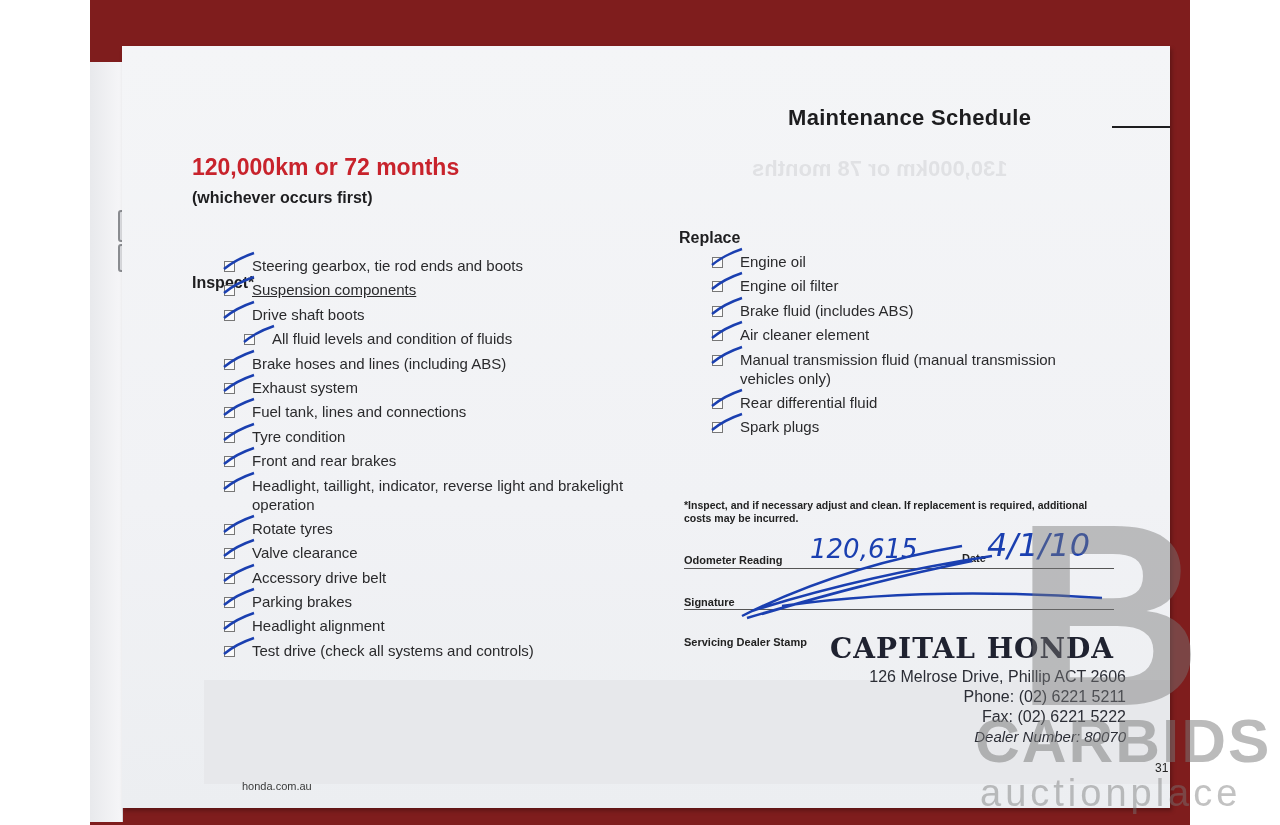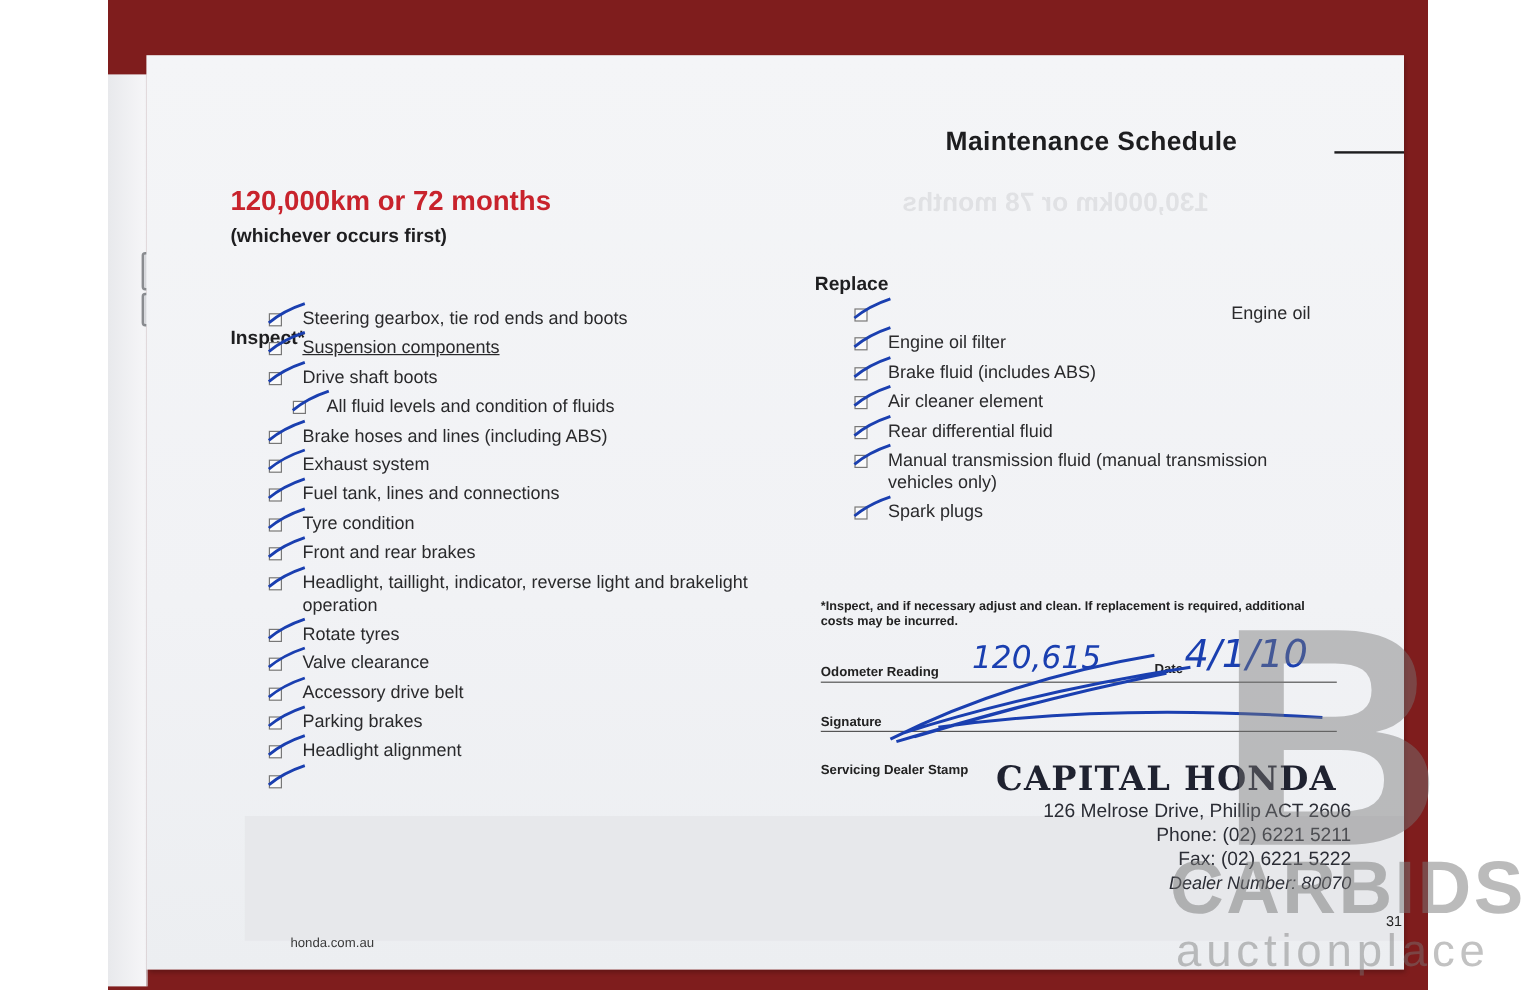--- a/index.html
+++ b/index.html
@@ -118,43 +118,43 @@
             <path d="M2 18 Q14 8 32 2" stroke="#1a3fb0" stroke-width="2.4" fill="none"></path>
           </svg><span>Accessory drive belt</span></li>
         <li class="item" style="margin-bottom: 5.4px;"><span class="cb"></span><svg class="tick">
             <path d="M2 18 Q14 8 32 2" stroke="#1a3fb0" stroke-width="2.4" fill="none"></path>
           </svg><span>Parking brakes</span></li>
         <li class="item" style="margin-bottom: 5.4px;"><span class="cb"></span><svg class="tick">
             <path d="M2 18 Q14 8 32 2" stroke="#1a3fb0" stroke-width="2.4" fill="none"></path>
           </svg><span>Headlight alignment</span></li>
         <li class="item" style="margin-bottom: 5.4px;"><span class="cb"></span><svg class="tick">
             <path d="M2 18 Q14 8 32 2" stroke="#1a3fb0" stroke-width="2.4" fill="none"></path>
-          </svg></li>
+          </svg><span>Test drive (check all systems and controls)</span></li>
       </ul>
 
     <div class="section-h" style="left:557px;top:183px;">Replace</div>
     <ul class="items" id="replace-list" style="left:590px;top:206px;width:380px;">
-        <li class="item" style="margin-bottom: 5.4px; text-align: right;"><span class="cb"></span><svg class="tick">
+        <li class="item" style="margin-bottom: 5.4px;"><span class="cb"></span><svg class="tick">
             <path d="M2 18 Q14 8 32 2" stroke="#1a3fb0" stroke-width="2.4" fill="none"></path>
           </svg><span>Engine oil</span></li>
         <li class="item" style="margin-bottom: 5.4px;"><span class="cb"></span><svg class="tick">
             <path d="M2 18 Q14 8 32 2" stroke="#1a3fb0" stroke-width="2.4" fill="none"></path>
           </svg><span>Engine oil filter</span></li>
         <li class="item" style="margin-bottom: 5.4px;"><span class="cb"></span><svg class="tick">
             <path d="M2 18 Q14 8 32 2" stroke="#1a3fb0" stroke-width="2.4" fill="none"></path>
           </svg><span>Brake fluid (includes ABS)</span></li>
         <li class="item" style="margin-bottom: 5.4px;"><span class="cb"></span><svg class="tick">
             <path d="M2 18 Q14 8 32 2" stroke="#1a3fb0" stroke-width="2.4" fill="none"></path>
           </svg><span>Air cleaner element</span></li>
         <li class="item" style="margin-bottom: 5.4px;"><span class="cb"></span><svg class="tick">
             <path d="M2 18 Q14 8 32 2" stroke="#1a3fb0" stroke-width="2.4" fill="none"></path>
-          </svg><span>Rear differential fluid</span></li>
+          </svg><span>Manual transmission fluid (manual transmission vehicles only)</span></li>
         <li class="item" style="margin-bottom: 5.4px;"><span class="cb"></span><svg class="tick">
             <path d="M2 18 Q14 8 32 2" stroke="#1a3fb0" stroke-width="2.4" fill="none"></path>
-          </svg><span>Manual transmission fluid (manual transmission vehicles only)</span></li>
+          </svg><span>Rear differential fluid</span></li>
         <li class="item" style="margin-bottom: 5.4px;"><span class="cb"></span><svg class="tick">
             <path d="M2 18 Q14 8 32 2" stroke="#1a3fb0" stroke-width="2.4" fill="none"></path>
           </svg><span>Spark plugs</span></li>
       </ul>
 
     <div class="footnote">*Inspect, and if necessary adjust and clean. If replacement is required, additional costs may be incurred.</div>
 
     <div class="field-label" style="left:562px;top:508px;">Odometer Reading</div>
     <div class="field-line" style="left:562px;top:522px;width:430px;"></div>
     <div class="hand" style="left:688px;top:488px;font-size:26px;">120,615</div>

